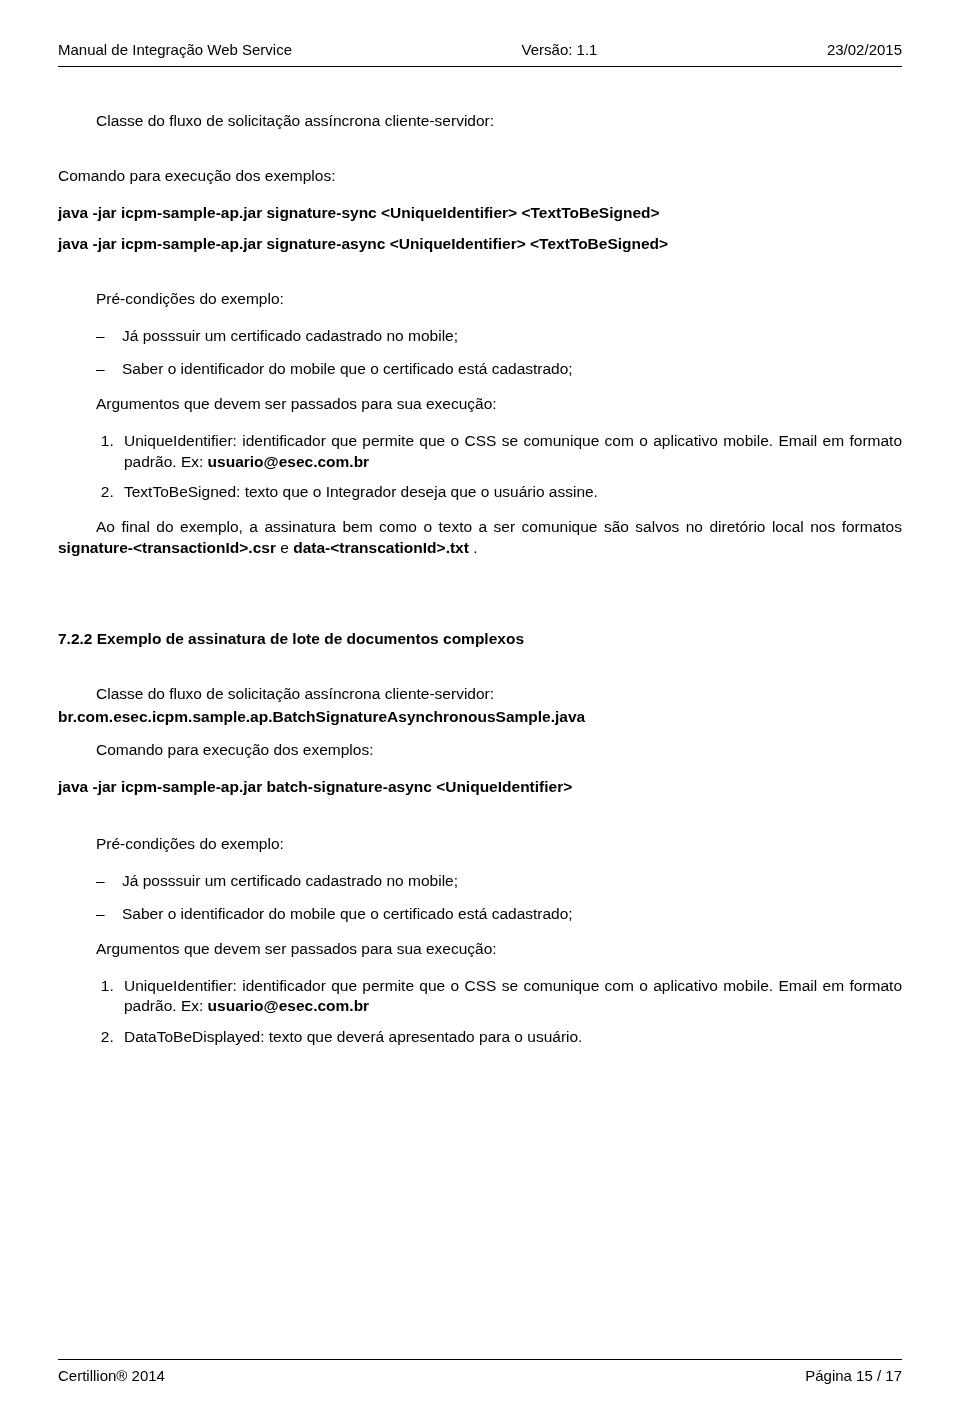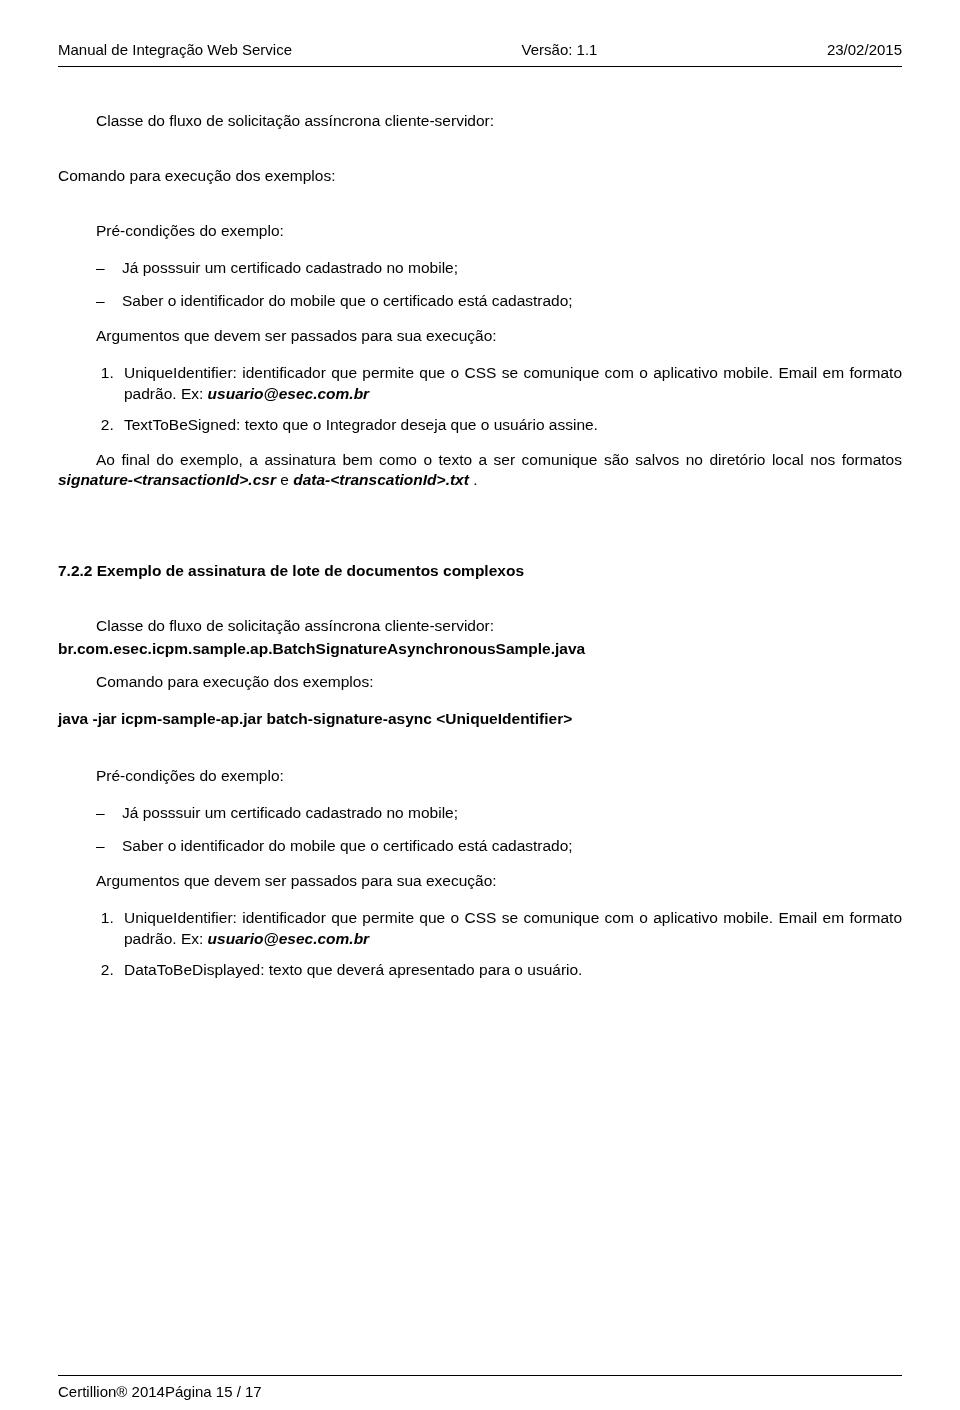--- a/index.html
+++ b/index.html
@@ -23,32 +23,33 @@
   .hdr {
     display: flex;
     justify-content: space-between;
     font-size: 15px;
     padding-bottom: 6px;
     border-bottom: 1px solid #000;
     margin-bottom: 44px;
   }
   .ftr {
     position: absolute;
-    bottom: 20px;
+    bottom: 36px;
     left: 58px;
     right: 58px;
     display: flex;
+    justify-content: space-between;
     border-top: 1px solid #000;
     padding-top: 6px;
     font-size: 15px;
   }
   .para { margin: 0 0 16px 0; }
   .indent { margin-left: 38px; }
   .bold { font-weight: bold; }
-  .ital { font-style: italic; }
+  .ital { }
   .justify { text-align: justify; }
   ul.dash { list-style: none; padding: 0; margin: 0 0 14px 38px; }
   ul.dash li { position: relative; padding-left: 26px; margin: 12px 0; }
   ul.dash li::before { content: "–"; position: absolute; left: 0; }
   ol.num { padding-left: 60px; margin: 0 0 14px 0; }
   ol.num li { margin: 10px 0; padding-left: 6px; text-align: justify; }
   .gap-sm { height: 6px; }
   .gap-md { height: 18px; }
   .gap-lg { height: 36px; }
   .section-title { font-weight: bold; margin: 0 0 28px 0; }
@@ -66,20 +67,22 @@
     <span>23/02/2015</span>
   </div>
 
   <p class="para indent">
     <span>Classe do fluxo de solicitação assíncrona cliente-servidor:</span>
   </p>
 
   <div class="gap-md"></div>
 
   <p class="para">Comando para execução dos exemplos:</p>
+  <p class="para bold" style="margin-bottom:10px">java -jar icpm-sample-ap.jar signature-sync &lt;UniqueIdentifier&gt; &lt;TextToBeSigned&gt;</p>
+  <p class="para bold">java -jar icpm-sample-ap.jar signature-async &lt;UniqueIdentifier&gt; &lt;TextToBeSigned&gt;</p>
 
   <div class="gap-md"></div>
 
   <p class="para indent">Pré-condições do exemplo:</p>
   <ul class="dash">
     <li>Já posssuir um certificado cadastrado no mobile;</li>
     <li>Saber o identificador do mobile que o certificado está cadastrado;</li>
   </ul>
 
   <p class="para indent">Argumentos que devem ser passados para sua execução:</p>

